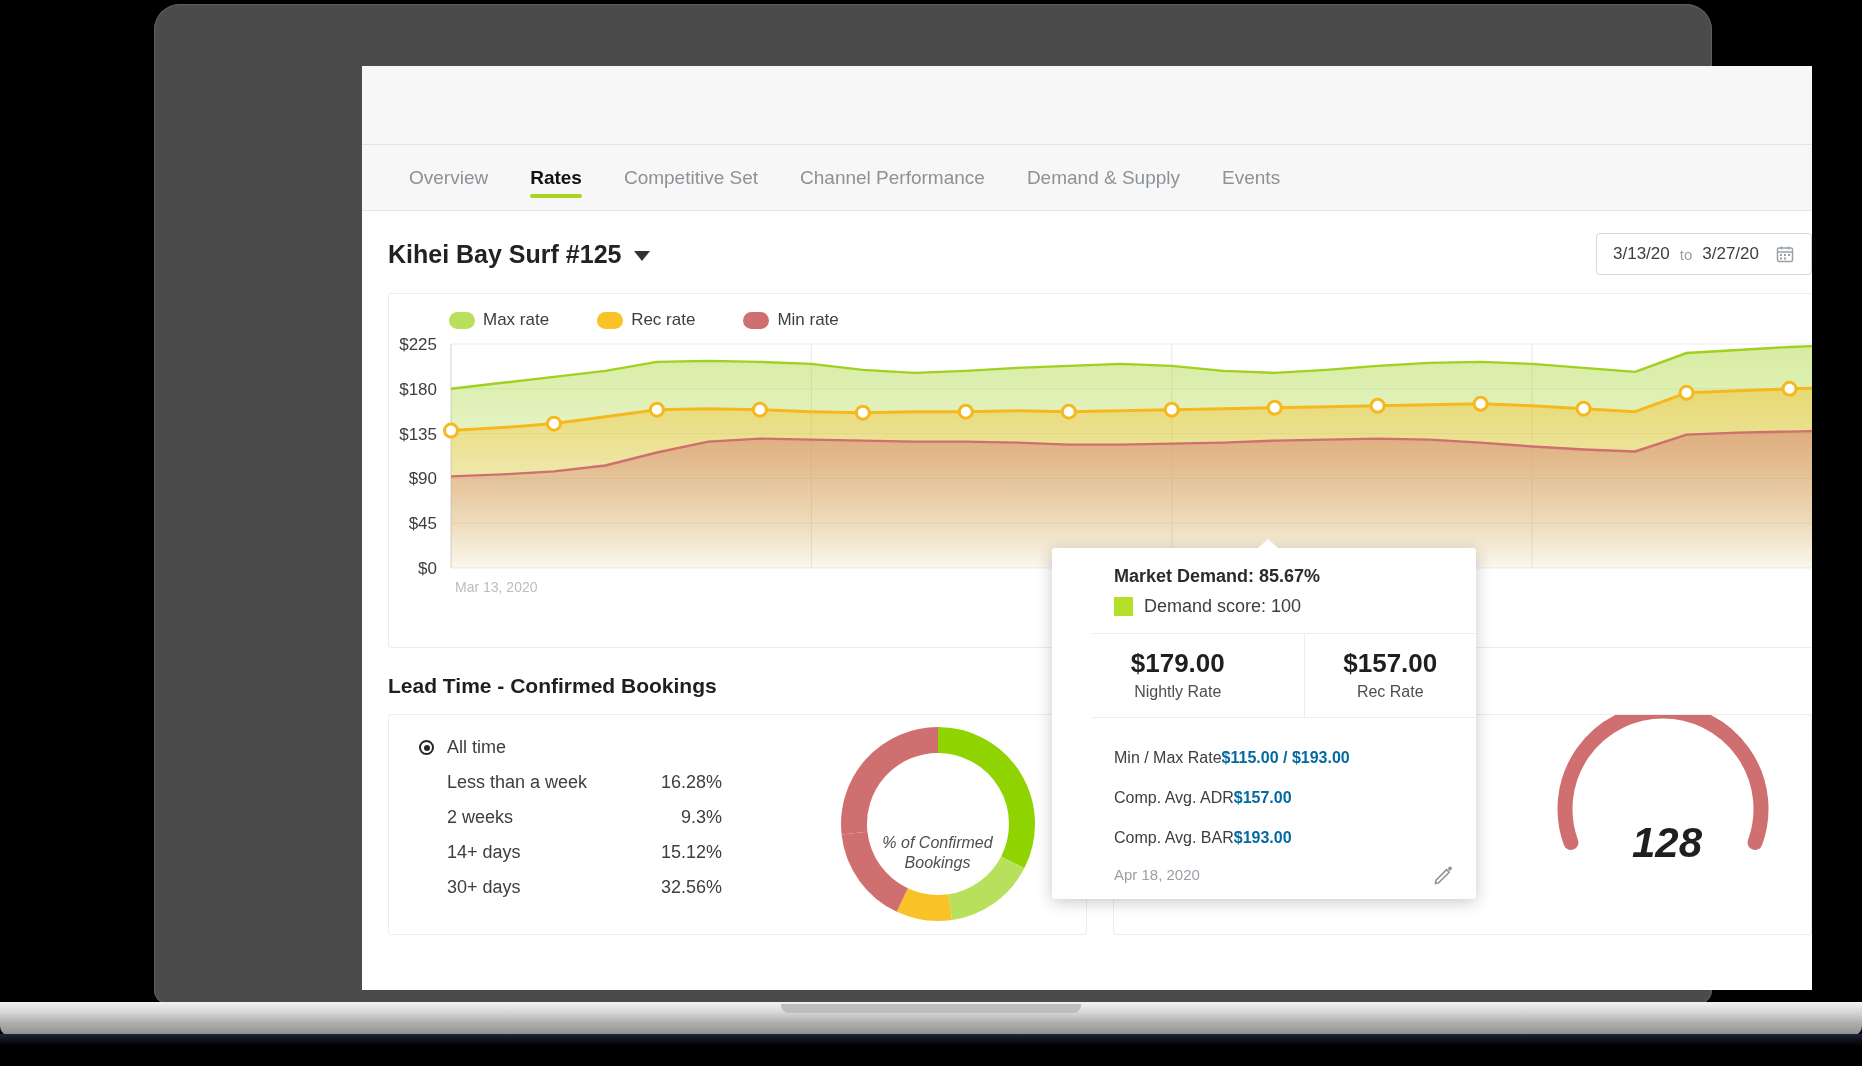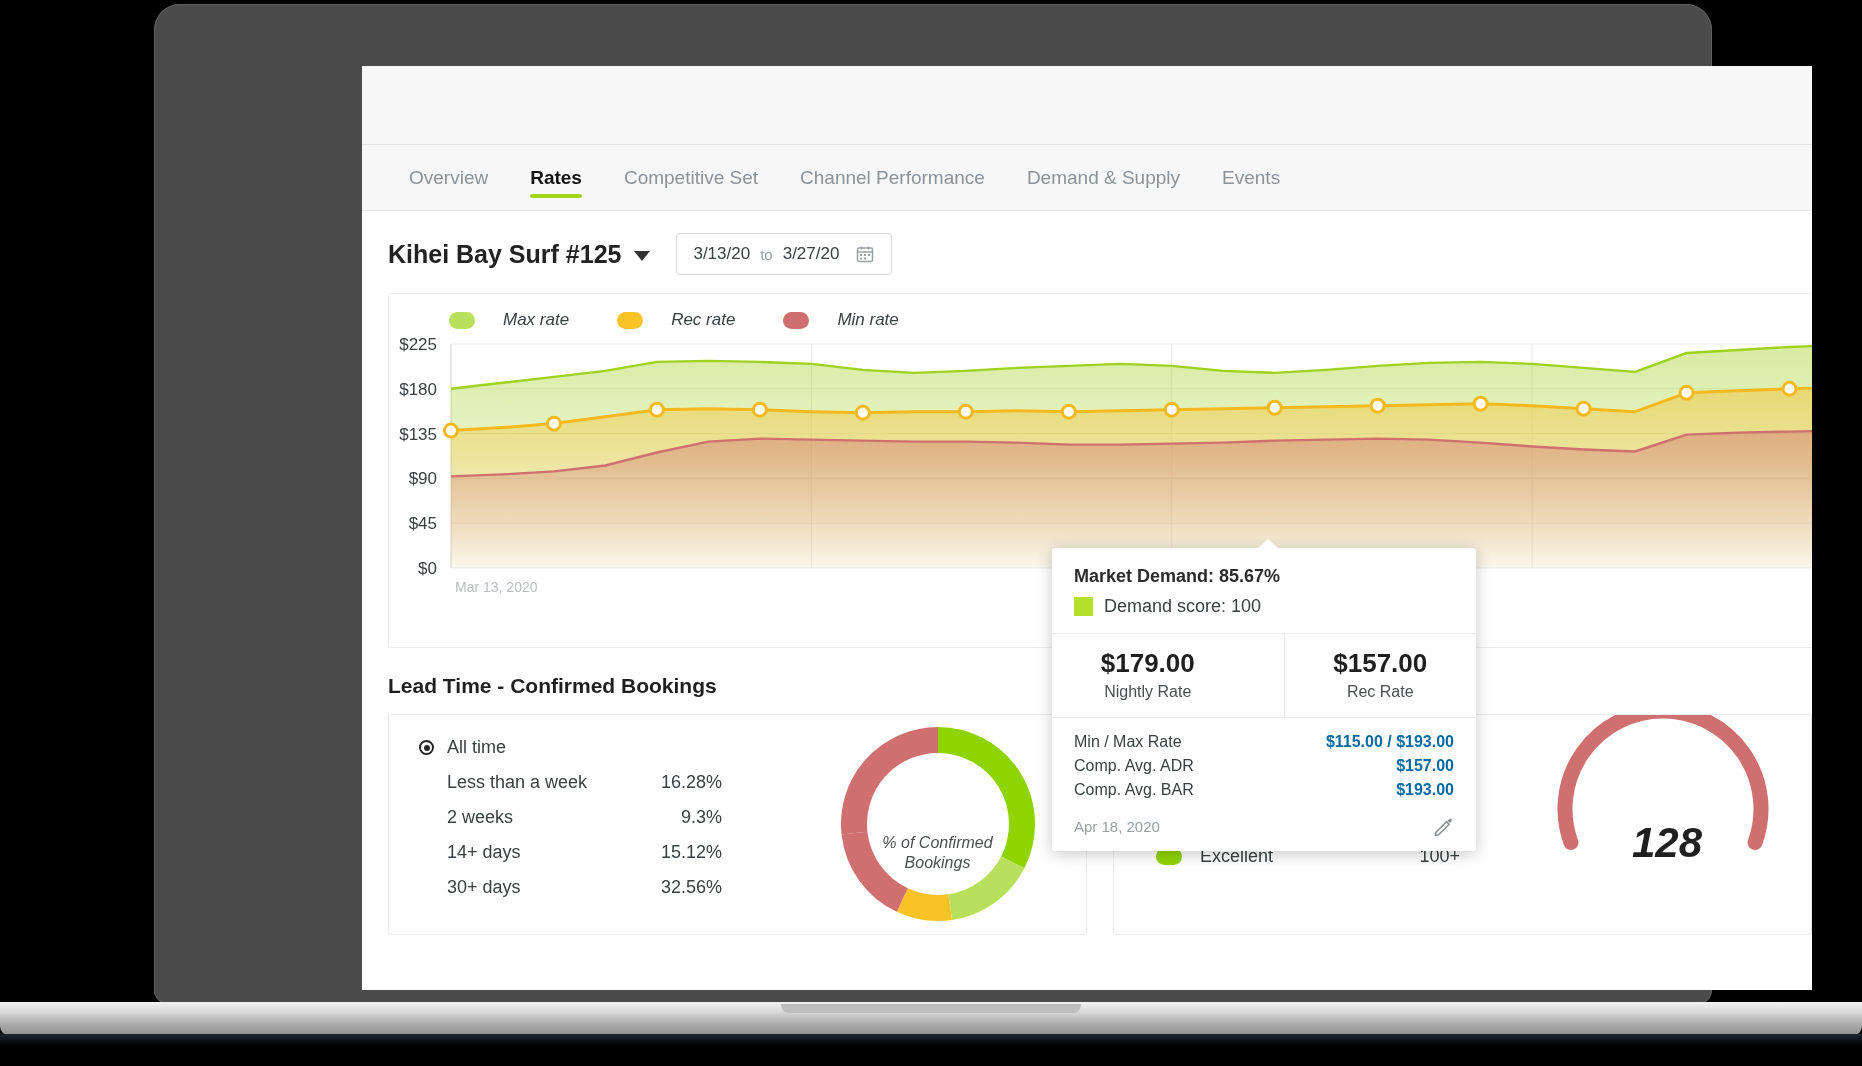--- a/index.html
+++ b/index.html
@@ -56,22 +56,22 @@
     white-space: nowrap; cursor: pointer;
   }
   .tab.active { color: #111; font-weight: bold; }
   .tab.active::after {
     content: ""; position: absolute; left: 21px; right: 21px; bottom: 13px;
     height: 4px; background: #a4d520; border-radius: 2px;
   }
 
   
   #title-row {
-    display: flex; align-items: center; gap: 26px;
-    padding: 22px 0 18px 26px; background: #fff;
+    display: flex; align-items: center; gap: 40px;
+    padding: 22px 0 18px 26px; background: #fff; justify-content: space-between;
   }
   #property-selector {
     display: flex; align-items: center; gap: 13px;
     font-size: 25px; font-weight: bold; color: #222; cursor: pointer;
   }
   .caret-down {
     width: 0; height: 0; border-left: 8px solid transparent;
     border-right: 8px solid transparent; border-top: 10px solid #333;
     margin-top: 4px;
   }
@@ -87,53 +87,54 @@
   
   #rate-chart-card {
     margin: 0 0 0 26px; width: 1452px; height: 355px;
     background: #fff; border: 1px solid #ececec; border-radius: 3px;
     position: relative; overflow: hidden;
   }
   #chart-legend {
     display: flex; align-items: center; gap: 48px;
     padding: 16px 0 0 60px;
   }
-  .legend-item { display: flex; align-items: center; gap: 28px; cursor: pointer; font-style: italic; }
+  .legend-item { display: flex; align-items: center; gap: 8px; cursor: pointer; }
   .legend-dot { width: 26px; height: 17px; border-radius: 9px; }
   .legend-label { font-size: 17px; color: #3c4043; }
 
   #plot-wrap { position: relative; width: 100%; height: 290px; }
   #plot-svg { position: absolute; left: 0; top: 0; }
   .ytick { font-size: 17px; fill: #3c4043; text-anchor: end; }
   .xtick { font-size: 14px; fill: #b9bdc1; }
 
   
   #chart-tooltip {
     position: absolute; left: 690px; top: 482px;
     width: 424px; background: #fff;
     box-shadow: 0 3px 16px rgba(0,0,0,.22); border-radius: 3px;
     z-index: 40;
+    padding-left: 40px;
   }
   #tooltip-arrow {
     position: absolute; left: 205px; top: -9px;
     width: 0; height: 0; border-left: 11px solid transparent;
     border-right: 11px solid transparent; border-bottom: 10px solid #fff;
   }
   #tt-demand { padding: 18px 22px 16px 22px; }
   #tt-demand-title { font-size: 18px; font-weight: bold; color: #2b2b2b; }
   #tt-demand-score-row { display: flex; align-items: center; gap: 11px; margin-top: 9px; }
   #tt-demand-swatch { width: 19px; height: 19px; background: #b4e02a; }
   #tt-demand-score { font-size: 18px; color: #3c4043; }
   #tt-rates { display: flex; border-top: 1px solid #ececec; border-bottom: 1px solid #ececec; gap: 40px; }
   .tt-rate-cell { flex: 1; text-align: center; padding: 14px 0 16px 0; }
   .tt-rate-cell + .tt-rate-cell { border-left: 1px solid #ececec; }
   .tt-rate-val { font-size: 26px; font-weight: bold; color: #1f1f1f; }
   .tt-rate-lbl { font-size: 16px; color: #4b4f52; margin-top: 4px; }
   #tt-details { padding: 12px 22px 4px 22px; }
-  .tt-row { display: flex; justify-content: space-between; padding: 3px 0; }
+  .tt-row { display: flex; padding: 3px 0; margin-top: 16px; }
   .tt-row-label { font-size: 16px; color: #3c4043; }
   .tt-row-value { font-size: 16px; color: #0369a1; font-weight: bold; }
   #tt-footer {
     display: flex; align-items: center; justify-content: space-between;
     padding: 10px 22px 14px 22px;
   }
   #tt-date { font-size: 15px; color: #9aa0a6; }
   #tt-edit { cursor: pointer; color: #8d9297; display: flex; }
 
   

